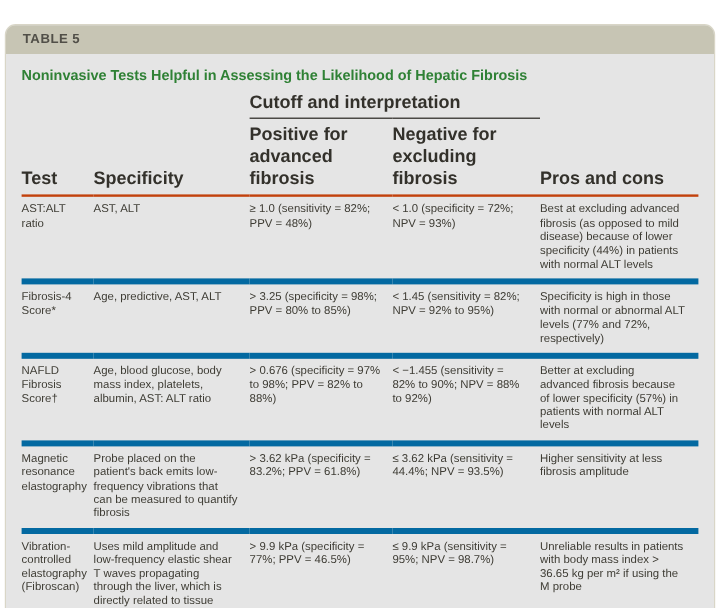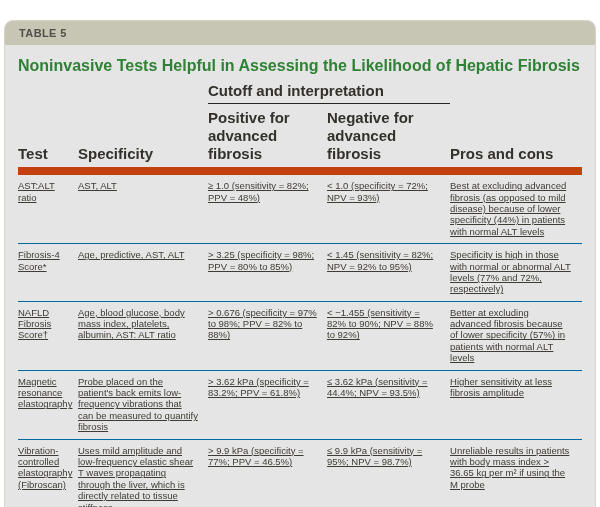--- a/index.html
+++ b/index.html
@@ -31,21 +31,21 @@
     padding: 0 14px;
   }
   .card-header .label {
     font-size: 11px;
     font-weight: bold;
     color: #514f48;
     letter-spacing: 0.4px;
   }
   .card-body { padding: 8px 13px 0 13px; }
   .title {
-    font-size: 16px;
+    font-size: 12px;
     font-weight: bold;
     color: #2f8135;
     margin: 3px 0 7px 0;
     line-height: 1.2;
   }
   table {
     width: 100%;
     border-collapse: collapse;
     table-layout: fixed;
     color: #3e3c34;
@@ -56,30 +56,29 @@
   col.c-neg { width: 123px; }
   th { text-align: left; font-size: 15px; font-weight: bold; color: #33312b; }
   .group-th {
     padding: 0 14px 3px 0;
     border-bottom: 1.5px solid #26241e;
     line-height: 1.2;
   }
   .col-head th {
     vertical-align: bottom;
     padding: 5px 10px 4px 0;
-    border-bottom: 8px solid #c2410c;
+    border-bottom: 2px solid #c2410c;
     line-height: 1.2;
   }
   tbody td {
     vertical-align: top;
     font-size: 9.5px;
     line-height: 1.2;
     padding: 5px 10px 6px 0;
-    border-bottom: 1px solid #0369a1;
-    text-decoration: underline;
+    border-bottom: 5px solid #0369a1;
   }
   .footnotes {
     padding: 6px 0 4px 0;
     font-size: 9px;
     line-height: 1.22;
     color: #3e3c34;
   }
   .footnotes p { margin: 0; }
   .footnotes .abbr { margin-bottom: 6px; }
 </style>
@@ -108,21 +107,21 @@
           <tr>
             <th></th>
             <th></th>
             <th class="group-th" colspan="2">Cutoff and interpretation</th>
             <th></th>
           </tr>
           <tr class="col-head">
             <th>Test</th>
             <th>Specificity</th>
             <th>Positive for advanced fibrosis</th>
-            <th>Negative for advanced fibrosis</th>
+            <th>Negative for excluding fibrosis</th>
             <th>Pros and cons</th>
           </tr>
         </thead>
         <tbody>
           <tr>
             <td>AST:ALT ratio</td>
             <td>AST, ALT</td>
             <td>≥ 1.0 (sensitivity = 82%; PPV = 48%)</td>
             <td>&lt; 1.0 (specificity = 72%; NPV = 93%)</td>
             <td>Best at excluding advanced fibrosis (as opposed to mild disease) because of lower specificity (44%) in patients with normal ALT levels</td>

